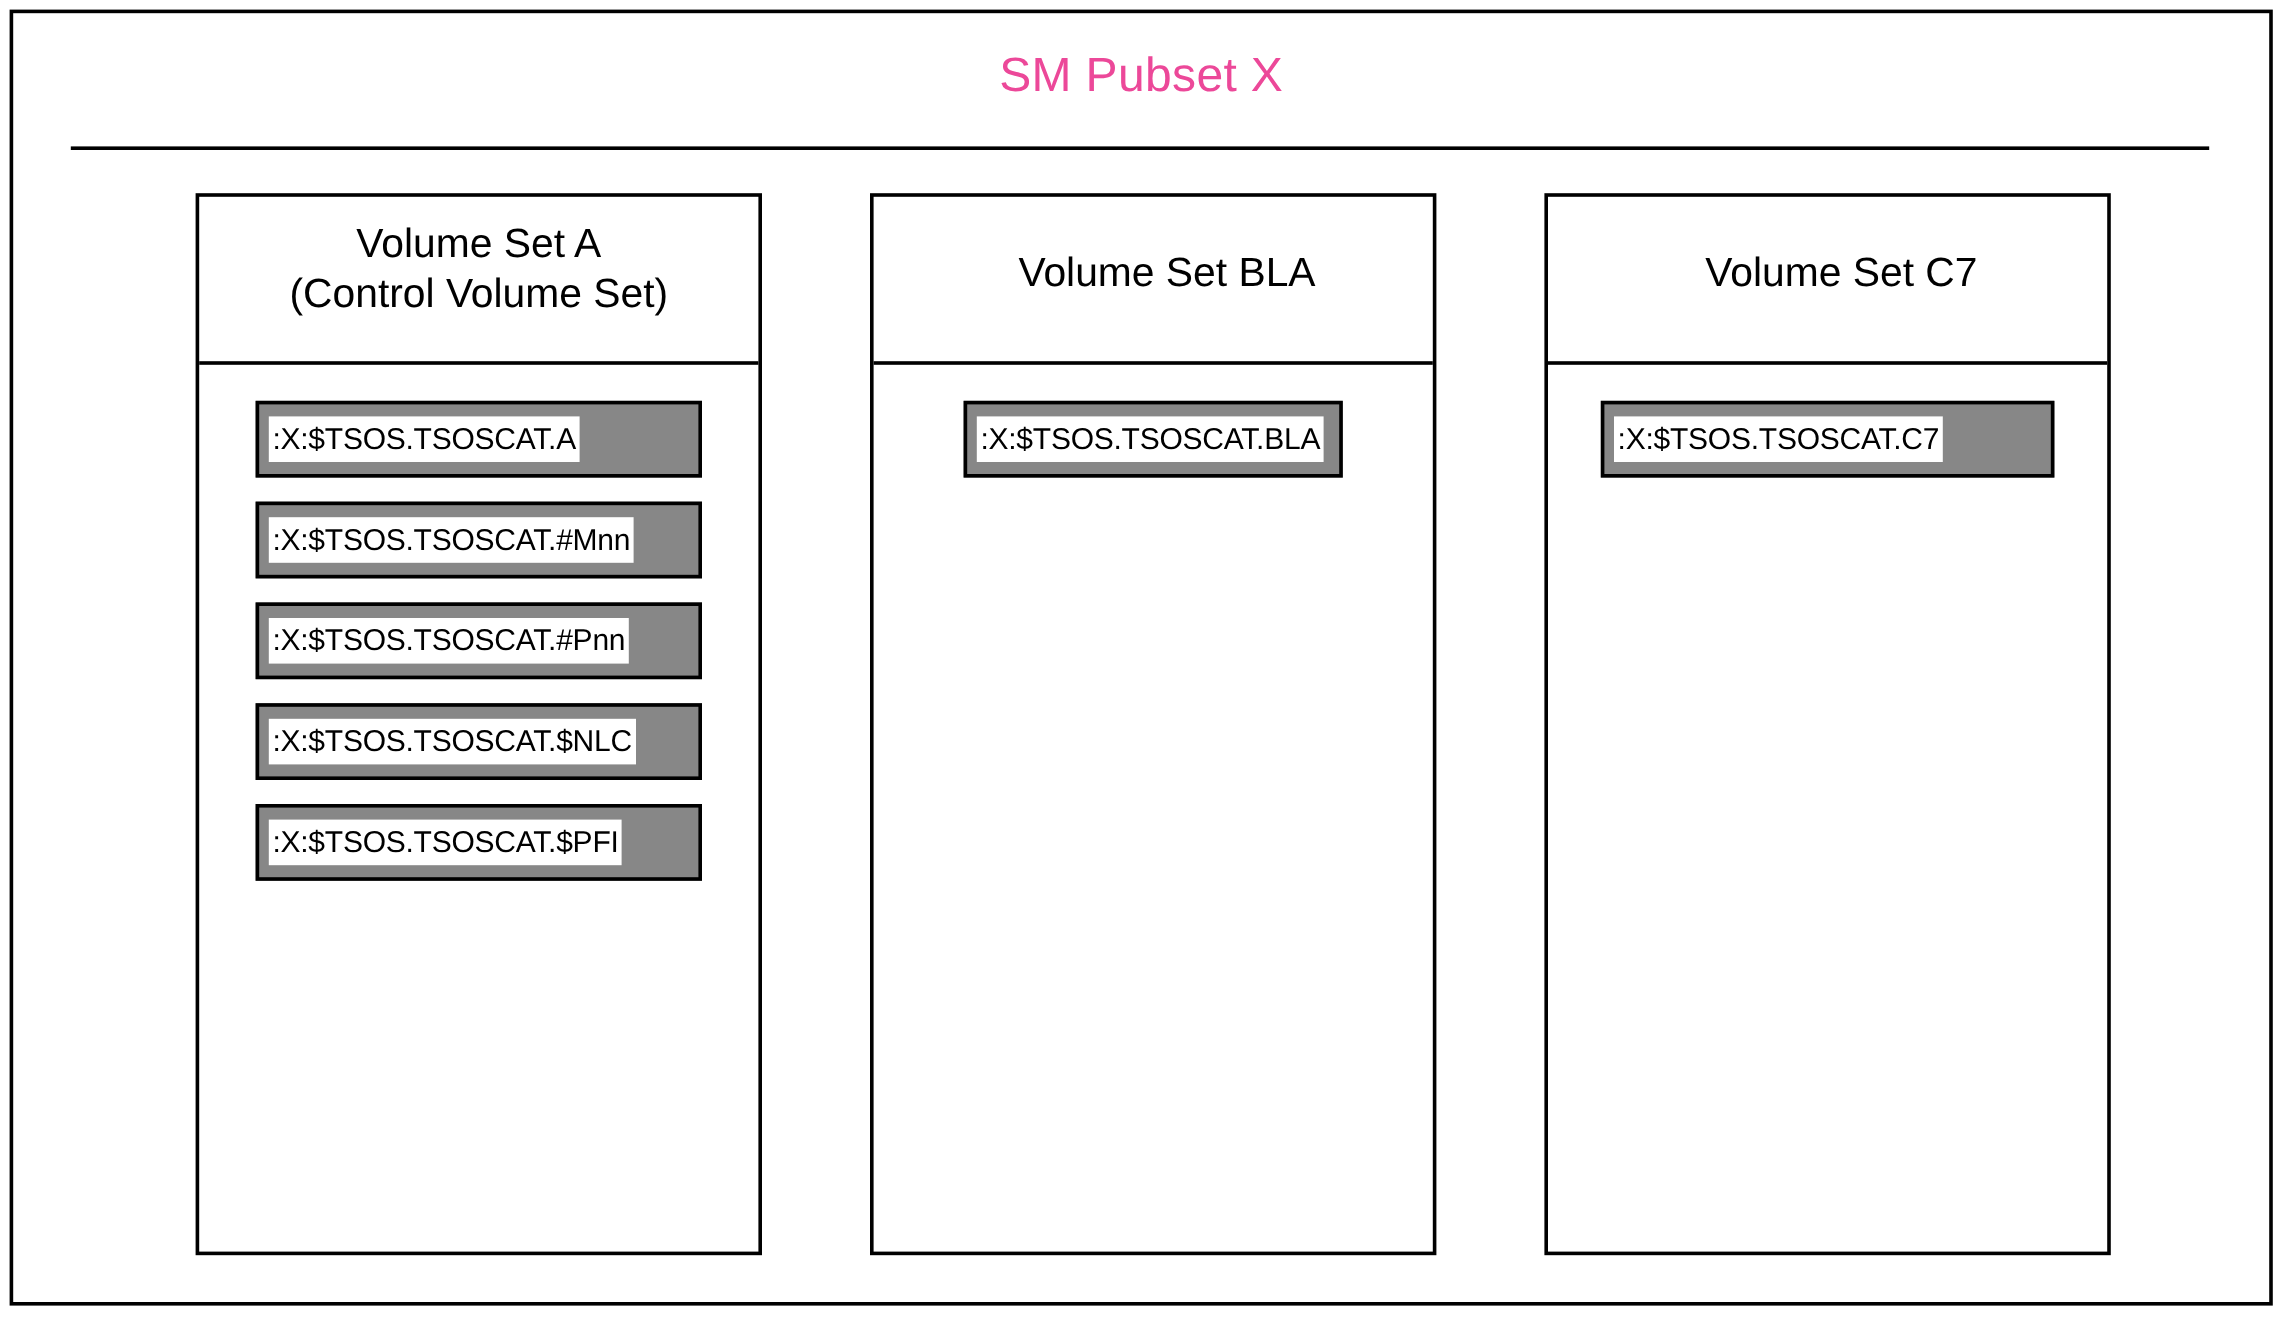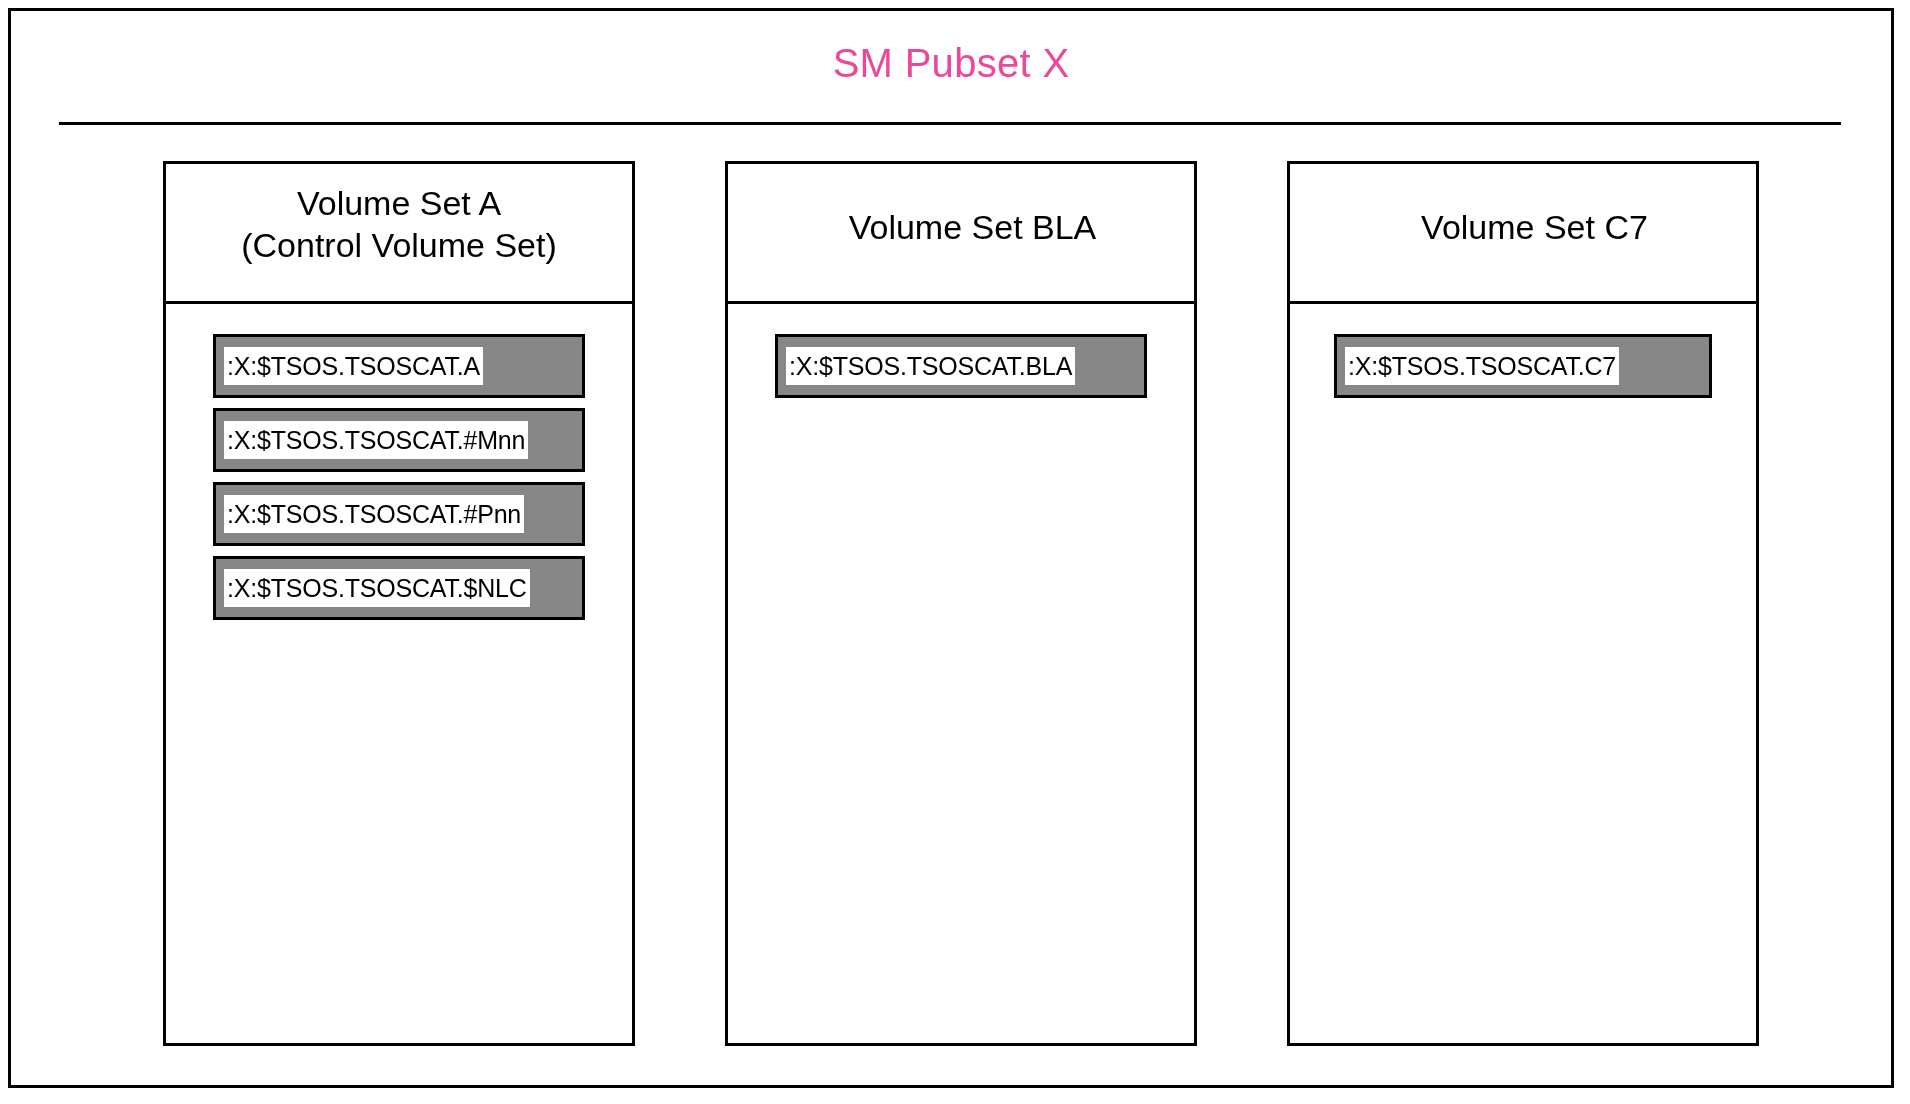--- a/index.html
+++ b/index.html
@@ -80,29 +80,29 @@
   .volset-header.one-line { height: 140px; padding-top: 42px; padding-left: 29px; }
 
   .volset-body {
     position: relative;
     padding: 26px 0 0 0;
   }
 
   
   .cat-entry {
     box-sizing: border-box;
-    margin: 0 auto 10px auto;
+    margin: 0 auto 20px auto;
     background: #878787;
     border: 3px solid #000000;
     padding: 10px 8px;
     display: flex;
     align-items: center;
   }
   .volset-a .cat-entry { width: 372px; }
-  .volset-b .cat-entry { width: 372px; }
+  .volset-b .cat-entry { width: 316px; }
   .volset-c .cat-entry { width: 378px; }
 
   .cat-entry-label {
     background: #ffffff;
     color: #000000;
     font-size: 25px;
     line-height: 34px;
     padding: 2px 3px;
     white-space: nowrap;
     letter-spacing: -0.2px;
@@ -141,20 +141,23 @@
         <div class="cat-entry">
           <span class="cat-entry-label">:X:$TSOS.TSOSCAT.#Pnn</span>
         </div>
 
 
 
         <div class="cat-entry">
           <span class="cat-entry-label">:X:$TSOS.TSOSCAT.$NLC</span>
         </div>
 
+        <div class="cat-entry">
+          <span class="cat-entry-label">:X:$TSOS.TSOSCAT.$PFI</span>
+        </div>
 
       </div>
     </div>
 
     <div class="volset volset-b">
       <div class="volset-header one-line">
         <div>Volume Set BLA</div>
       </div>
       <div class="volset-body">
         <div class="cat-entry">

